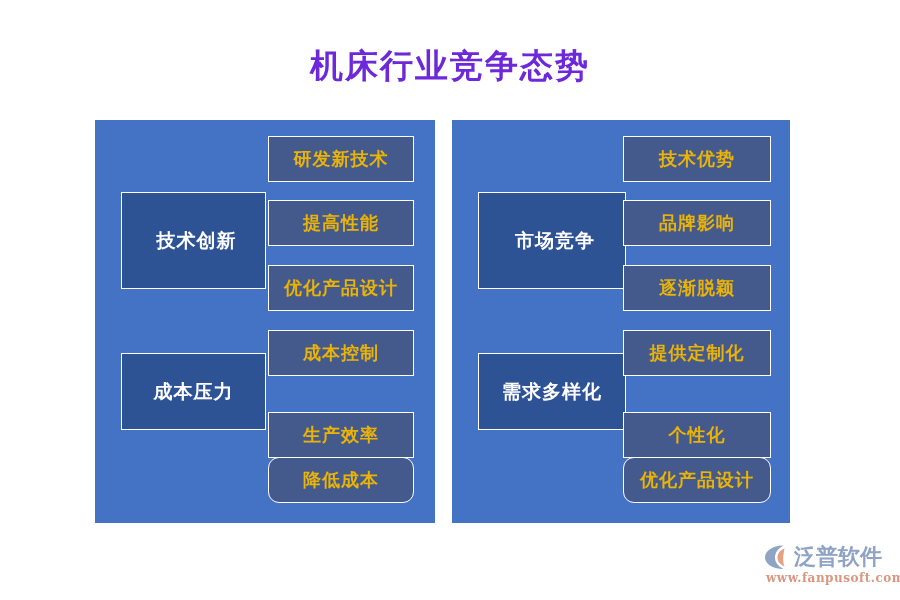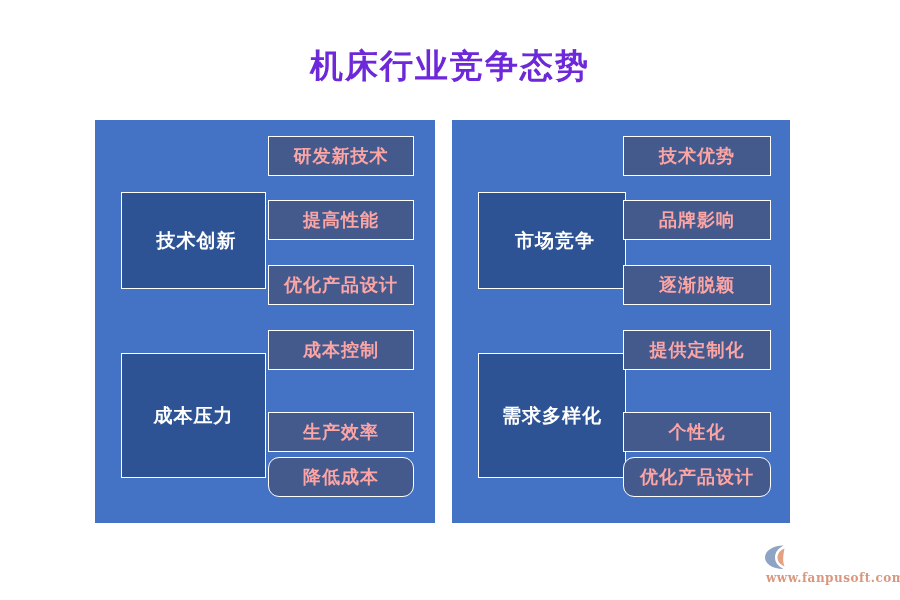--- a/index.html
+++ b/index.html
@@ -62,37 +62,37 @@
     color: #ffffff;
     font-family: "DejaVu Serif", "Liberation Serif", serif;
     font-size: 19px;
     font-weight: 700;
     letter-spacing: 1px;
     white-space: nowrap;
   }
   .panel-left  .cat-box { left: 26px; width: 145px; }
   .panel-right .cat-box { left: 26px; width: 148px; }
   .cat-top    { top: 72px;  height: 97px; padding-left: 6px; }
-  .cat-bottom { top: 233px; height: 125px; }
+  .cat-bottom { top: 233px; height: 77px; }
 
   
   .sub-box {
     position: absolute;
     background: #44598c;
     border: 1px solid #ffffff;
     box-sizing: border-box;
     display: flex;
     align-items: center;
     justify-content: center;
-    color: #fca5a5;
+    color: #eab308;
     font-family: "DejaVu Serif", "Liberation Serif", serif;
     font-size: 18px;
     font-weight: 700;
     letter-spacing: 1px;
-    height: 40px;
+    height: 46px;
     white-space: nowrap;
   }
   .panel-left  .sub-box { left: 173px; width: 146px; }
   .panel-right .sub-box { left: 171px; width: 148px; }
 
   .sub-1 { top: 16px;  }
   .sub-2 { top: 80px;  }
   .sub-3 { top: 145px; }
   .sub-4 { top: 210px; }
   .sub-5 { top: 292px; }
@@ -178,17 +178,18 @@
   </div>
 
   <div class="logo">
     <div class="logo-row">
       <span class="logo-mark">
         <svg width="30" height="30" viewBox="0 0 30 30" aria-hidden="true">
           <path d="M21.5 3.5 C10 3.5 3 9.5 3 15.5 C3 21.5 10 27 21.5 27 C16 24 13 20.5 13 15.5 C13 10.5 16 6.5 21.5 3.5 Z" fill="#8fa3c4"></path>
           <path d="M22.5 6.5 C17.5 8.5 15.5 12 15.5 15.5 C15.5 19 17.5 22 22.5 24.5 C21 20 20.5 17 22.5 6.5 Z" fill="#e5a183"></path>
         </svg>
       </span>
+      <span class="logo-text">泛普软件</span>
     </div>
     <div class="logo-url">www.fanpusoft.com</div>
   </div>
 
 </div>
 
 </body></html>

